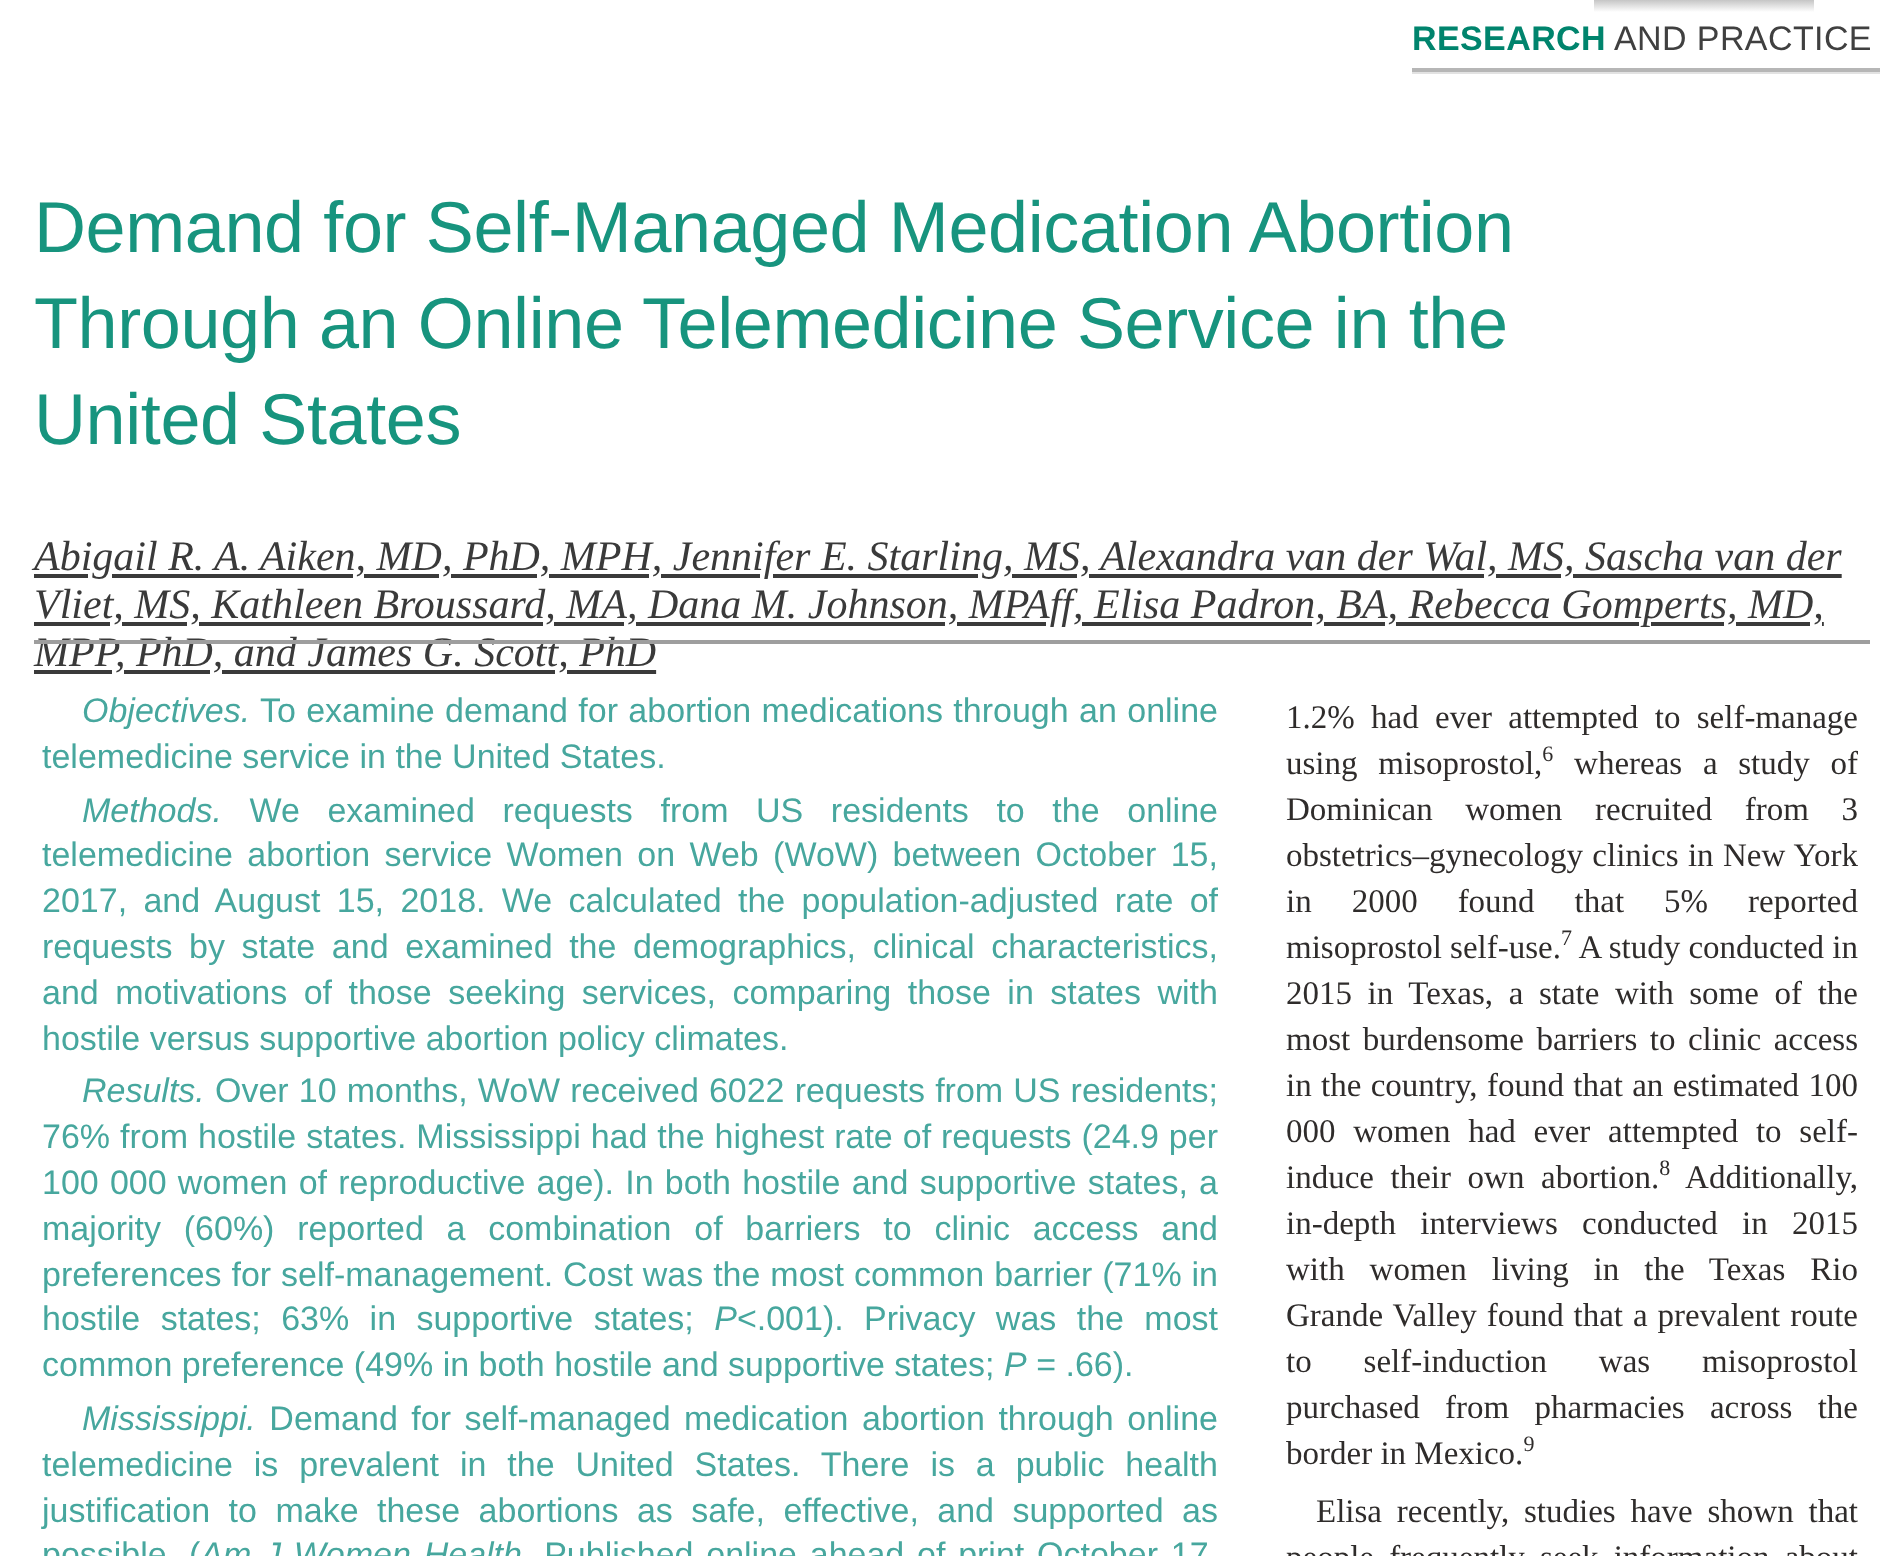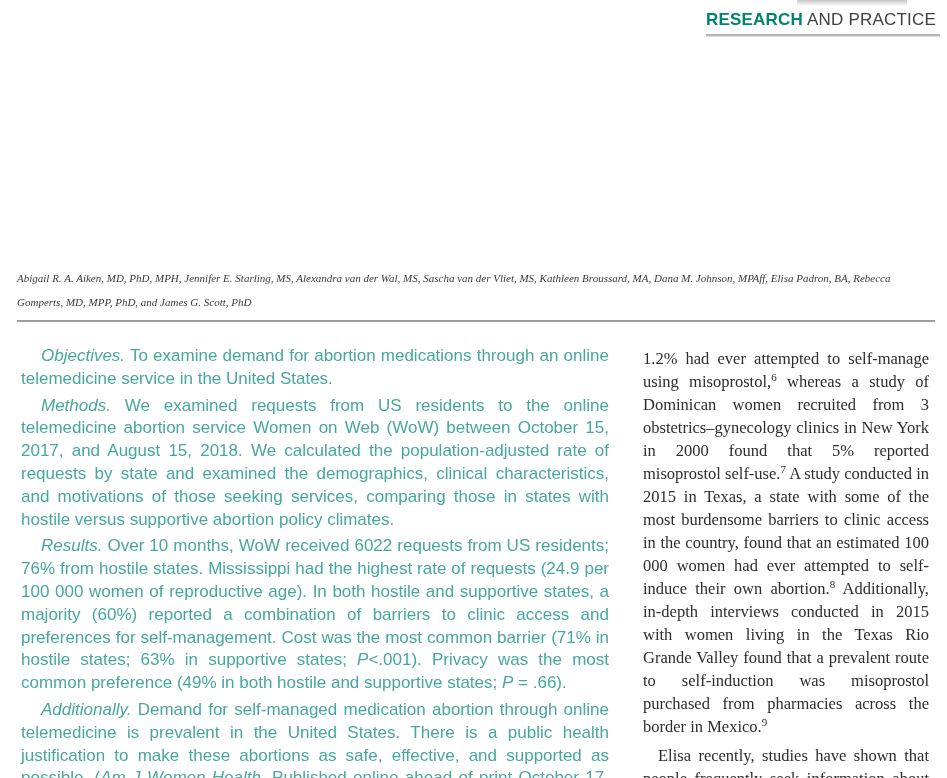--- a/index.html
+++ b/index.html
@@ -61,23 +61,24 @@
   }
   
   .authors {
     position: absolute;
     top: 266px;
     left: 17px;
     width: 918px;
     margin: 0;
     font-family: "Liberation Serif", serif;
     font-style: italic;
-    font-size: 11px;
+    font-size: 21px;
     line-height: 24px;
     color: #3a3a3a;
+    text-decoration: underline;
   }
   .authors-rule {
     position: absolute;
     top: 320px;
     left: 17px;
     width: 918px;
     height: 2px;
     background: #9e9e9e;
   }
   
@@ -126,31 +127,36 @@
 
   <div class="scan-shadow"></div>
 
   <header class="kicker">
     <div class="kicker-text">
       <span class="kicker-bold">RESEARCH</span><span class="kicker-rest"> AND PRACTICE</span>
     </div>
     <div class="kicker-rule"></div>
   </header>
 
+  <h1 class="title">
+      <div>Demand for Self-Managed Medication Abortion</div>
+      <div>Through an Online Telemedicine Service in the</div>
+      <div>United States</div>
+    </h1>
 
   <p class="authors">Abigail R. A. Aiken, MD, PhD, MPH, Jennifer E. Starling, MS, Alexandra van der Wal, MS, Sascha van der Vliet, MS, Kathleen Broussard, MA, Dana M. Johnson, MPAff, Elisa Padron, BA, Rebecca Gomperts, MD, MPP, PhD, and James G. Scott, PhD</p>
 
   <div class="authors-rule"></div>
 
   <div class="columns">
     <section class="abstract">
         <p><i>Objectives.</i><span> To examine demand for abortion medications through an online telemedicine service in the United States.</span></p>
         <p><i>Methods.</i><span> We examined requests from US residents to the online telemedicine abortion service Women on Web (WoW) between October 15, 2017, and August 15, 2018. We calculated the population-adjusted rate of requests by state and examined the demographics, clinical characteristics, and motivations of those seeking services, comparing those in states with hostile versus supportive abortion policy climates.</span></p>
         <p><i>Results.</i><span> Over 10 months, WoW received 6022 requests from US residents; 76% from hostile states. Mississippi had the highest rate of requests (24.9 per 100 000 women of reproductive age). In both hostile and supportive states, a majority (60%) reported a combination of barriers to clinic access and preferences for self-management. Cost was the most common barrier (71% in hostile states; 63% in supportive states; </span><i>P</i><span>&lt;.001). Privacy was the most common preference (49% in both hostile and supportive states; </span><i>P</i><span> = .66).</span></p>
-        <p><i>Additionally.</i><span> Demand for self-managed medication abortion through online telemedicine is prevalent in the United States. There is a public health justification to make these abortions as safe, effective, and supported as possible. (</span><i>Am J Women Health.</i><span> Published online ahead of print October 17, 2019: e1–e8. doi:10.2105/AJPH.2019.305369)</span></p>
+        <p><i>Mississippi.</i><span> Demand for self-managed medication abortion through online telemedicine is prevalent in the United States. There is a public health justification to make these abortions as safe, effective, and supported as possible. (</span><i>Am J Women Health.</i><span> Published online ahead of print October 17, 2019: e1–e8. doi:10.2105/AJPH.2019.305369)</span></p>
       </section>
     <section class="body-col">
         <p><span>1.2% had ever attempted to self-manage using misoprostol,</span><sup>6</sup><span> whereas a study of Dominican women recruited from 3 obstetrics–gynecology clinics in New York in 2000 found that 5% reported misoprostol self-use.</span><sup>7</sup><span> A study conducted in 2015 in Texas, a state with some of the most burdensome barriers to clinic access in the country, found that an estimated 100 000 women had ever attempted to self-induce their own abortion.</span><sup>8</sup><span> Additionally, in-depth interviews conducted in 2015 with women living in the Texas Rio Grande Valley found that a prevalent route to self-induction was misoprostol purchased from pharmacies across the border in Mexico.</span><sup>9</sup></p>
         <p><span>Elisa recently, studies have shown that people frequently seek information about “self-abortion” online through Google,</span><sup>10</sup><span> and that mifepristone and misoprostol are avail-</span></p>
       </section>
   </div>
 
 </div>
 
 </body></html>

